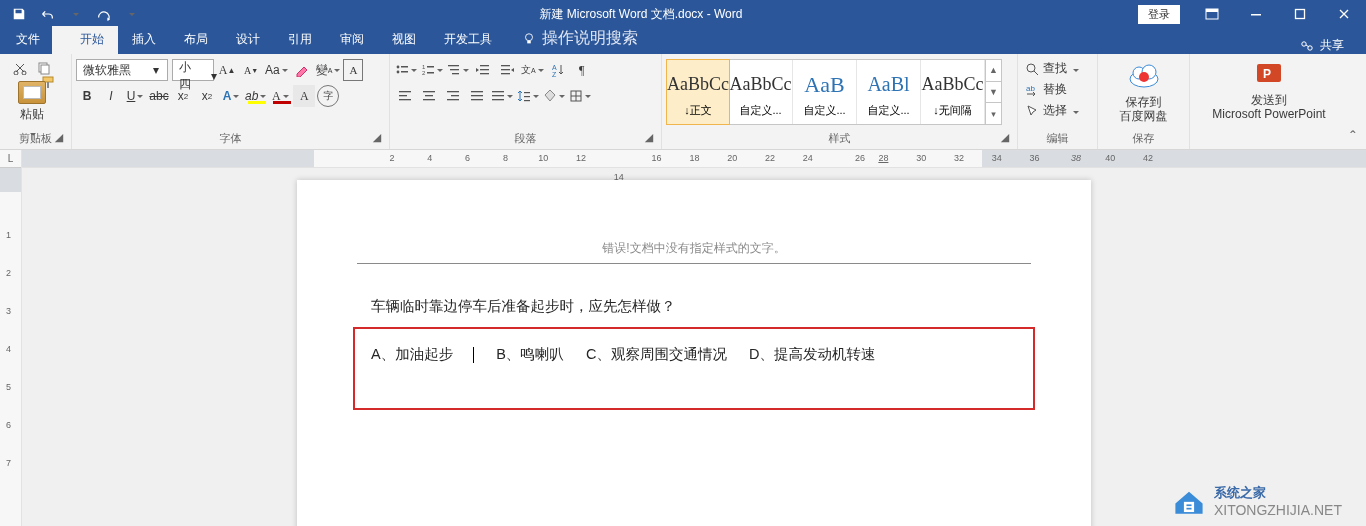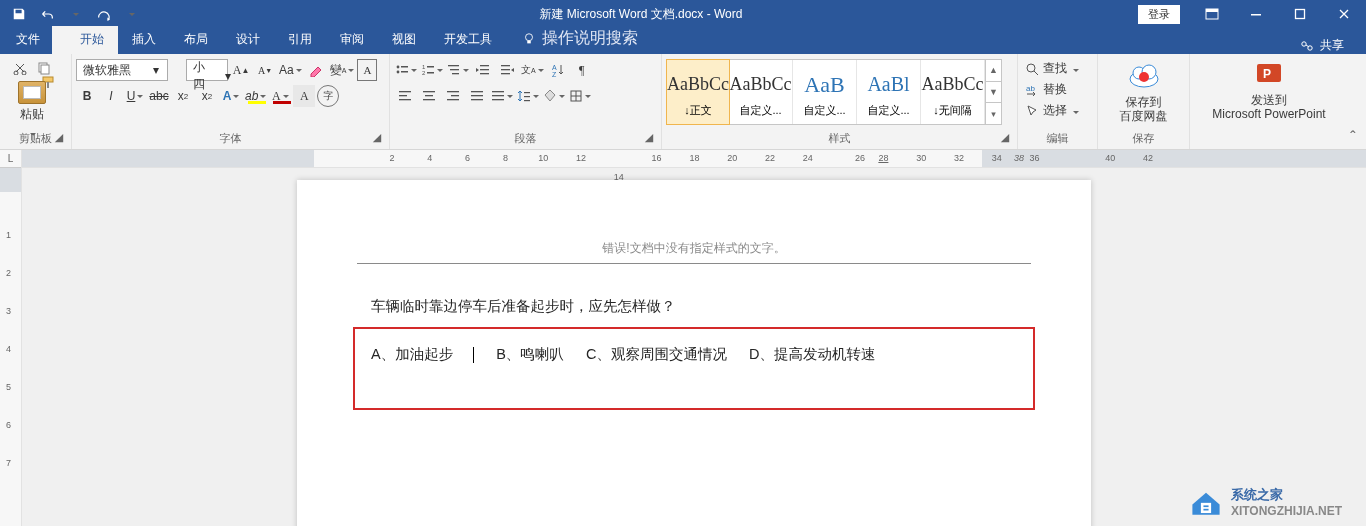--- a/index.html
+++ b/index.html
@@ -36,21 +36,21 @@
 
 
 .clip-big { width:40px; height:50px; display:flex; flex-direction:column; align-items:center; justify-content:flex-end; cursor:pointer; }
 .clip-big .lbl { font-size:12px; color:#3a3a3a; }
 .paste-icon { width:28px; height:30px; background:linear-gradient(#e0b367,#c8933a); border:1px solid #9e732b; border-radius:2px; position:relative; margin-bottom:2px;}
 .paste-icon::before { content:""; position:absolute; left:4px; top:4px; right:4px; bottom:4px; background:#fff; border:1px solid #bbb;}
 
 
 .combo { height:22px; border:1px solid #ababab; background:#fff; display:flex; align-items:center; font-size:12px; color:#333; }
 .combo.font { width:92px; padding:0 4px 0 6px;}
-.combo.size { width:42px; padding:12px 2px 0 6px; margin-left:16px;gap:20px;}
+.combo.size { width:42px; padding:12px 2px 0 6px; margin-left:2px;gap:20px;}
 .combo .cdrop { margin-left:auto; width:14px; display:flex; justify-content:center;}
 .font-row2 .rbtn { min-width:22px; }
 .bold { font-weight:bold; } .italic { font-style:italic; } .underline { text-decoration:underline; }
 .color-swatch { width:18px; height:3px; position:absolute; bottom:2px; left:3px;}
 .rbtn.relpos { position:relative; }
 
 
 .styles-gallery { display:flex; border:1px solid #c6c6c6; background:#fff; height:66px; }
 .style-item { width:64px; border-right:1px solid #e6e6e6; display:flex; flex-direction:column; align-items:center; justify-content:center; cursor:pointer; font-size:11px;}
 .style-item.active { border:1px solid #f0b54d; background:#fdeec9; margin:-1px;}
@@ -82,21 +82,21 @@
 .header-err { text-align:center; color:#8a8a8a; font-size:12px; border-bottom:1px solid #8a8a8a; padding-bottom:6px; margin-bottom:30px; margin-left:-14px; margin-right:-14px;}
 .q-text { font-size:14.5px; color:#262626; font-family:"Microsoft YaHei"; line-height:1.7; }
 .answers { border:2px solid #d42a2a; padding:16px 16px 44px; margin-top:8px; margin-left:-18px; margin-right:-18px; font-size:14.5px; color:#262626; }
 .answers span { margin-right:18px; }
 .cursor { display:inline-block; width:1px; height:16px; background:#000; vertical-align:middle; margin:0 2px;}
 .vruler-inner { position:relative; height:100%;}
 .vdark { position:absolute; left:0; right:0; background:#d9dde2;}
 
 
 .watermark { position:absolute; right:24px; bottom:8px; display:flex; align-items:center; gap:8px; font-size:13px; color:#3a6aa8; font-weight:bold;}
-.watermark .url { font-size:12px; color:#888; font-weight:bold; display:block;}
+.watermark .url { font-size:14px; color:#888; font-weight:normal; display:block;}
 .wm-icon { width:34px; height:30px; }
 
 svg { display:block; }
 </style>
 </head>
 <body>
 
 <div class="titlebar">
   <div class="qat">
     <div class="qat-btn">
@@ -487,21 +487,21 @@
         <span class="num" style="left: 672.4px;">18</span>
         <span class="num" style="left: 710.2px;">20</span>
         <span class="num" style="left: 748px;">22</span>
         <span class="num" style="left: 785.8px;">24</span>
         <span class="num" style="left: 838px;">26</span>
         <span class="num" style="left: 861.4px; text-decoration: underline;">28</span>
         <span class="num" style="left: 899.2px;">30</span>
         <span class="num" style="left: 937px;">32</span>
         <span class="num" style="left: 974.8px;">34</span>
         <span class="num" style="left: 1012.6px;">36</span>
-        <span class="num" style="left: 997px; font-style: italic;">38</span>
+        <span class="num" style="left: 1054px; font-style: italic;">38</span>
         <span class="num" style="left: 1088.2px;">40</span>
         <span class="num" style="left: 1126px;">42</span>
       </div>
     <div class="page-wrap">
       <div class="page">
         <div class="header-err">错误!文档中没有指定样式的文字。</div>
         <div class="q-text">车辆临时靠边停车后准备起步时，应先怎样做？</div>
         <div class="answers">
           <span>A、加油起步</span><span class="cursor"></span>
           <span>B、鸣喇叭</span>

